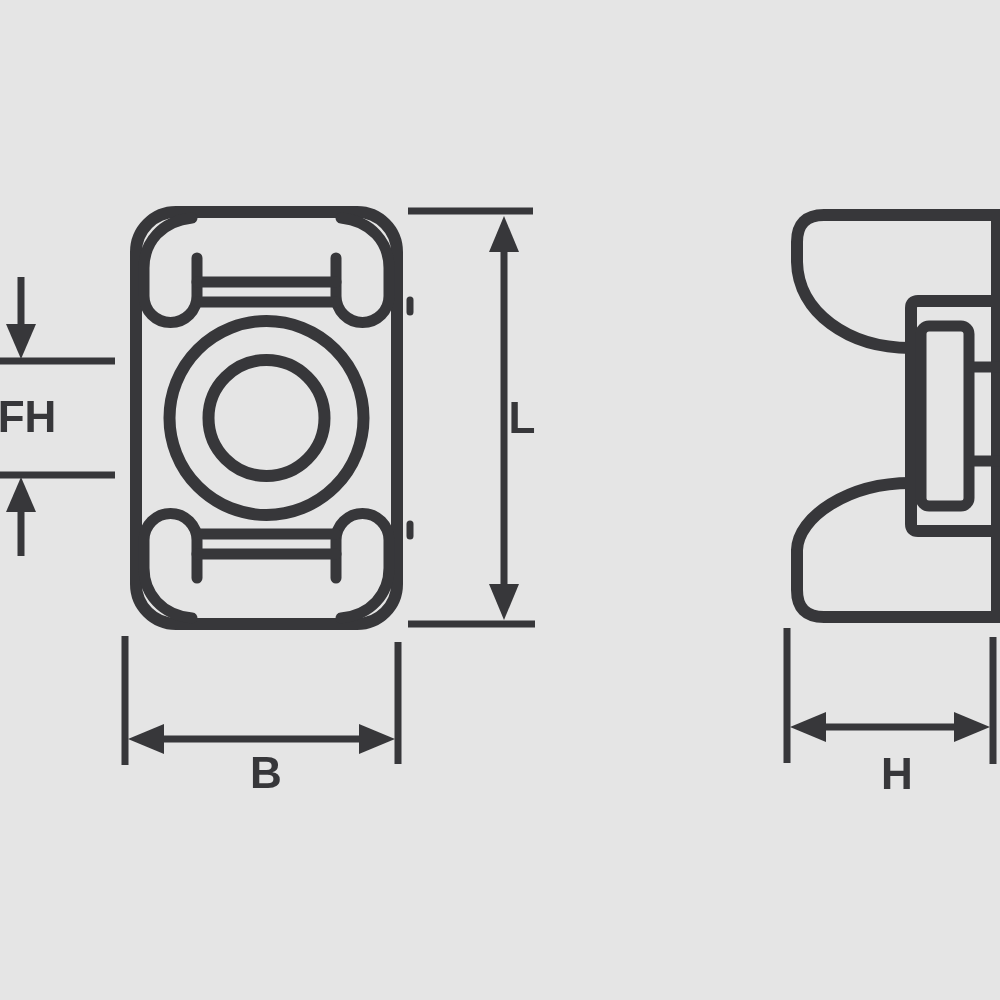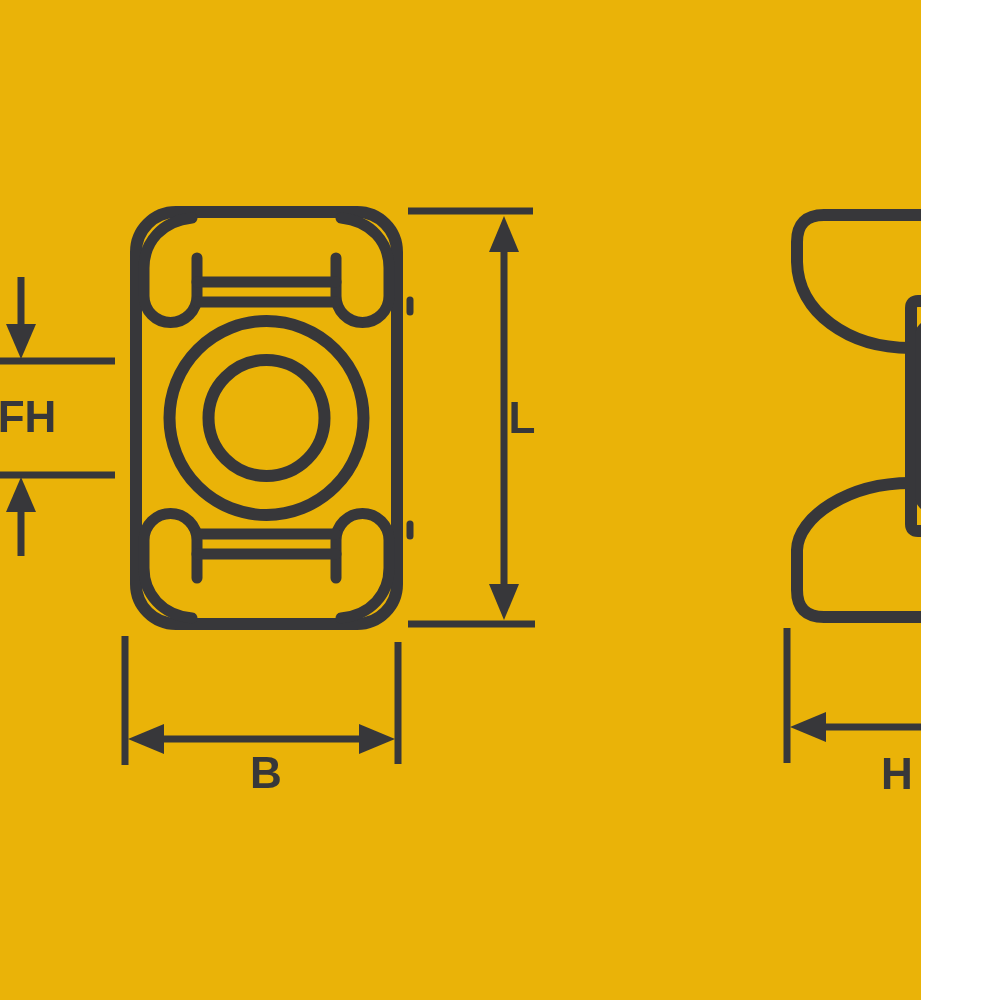--- a/index.html
+++ b/index.html
@@ -2,23 +2,23 @@
 <html><head>
 <meta charset="utf-8">
 <style>
   html, body {
     margin: 0;
     padding: 0;
     background: #ffffff;
   }
   #stage {
     position: relative;
-    width: 921px;
+    width: 1000px;
     height: 1000px;
-    background: #eab308;
+    background: #e5e5e5;
     overflow: hidden;
     font-family: "Liberation Sans", sans-serif;
   }
   #stage svg {
     position: absolute;
     left: 0;
     top: 0;
     display: block;
   }
   .dim-label {

